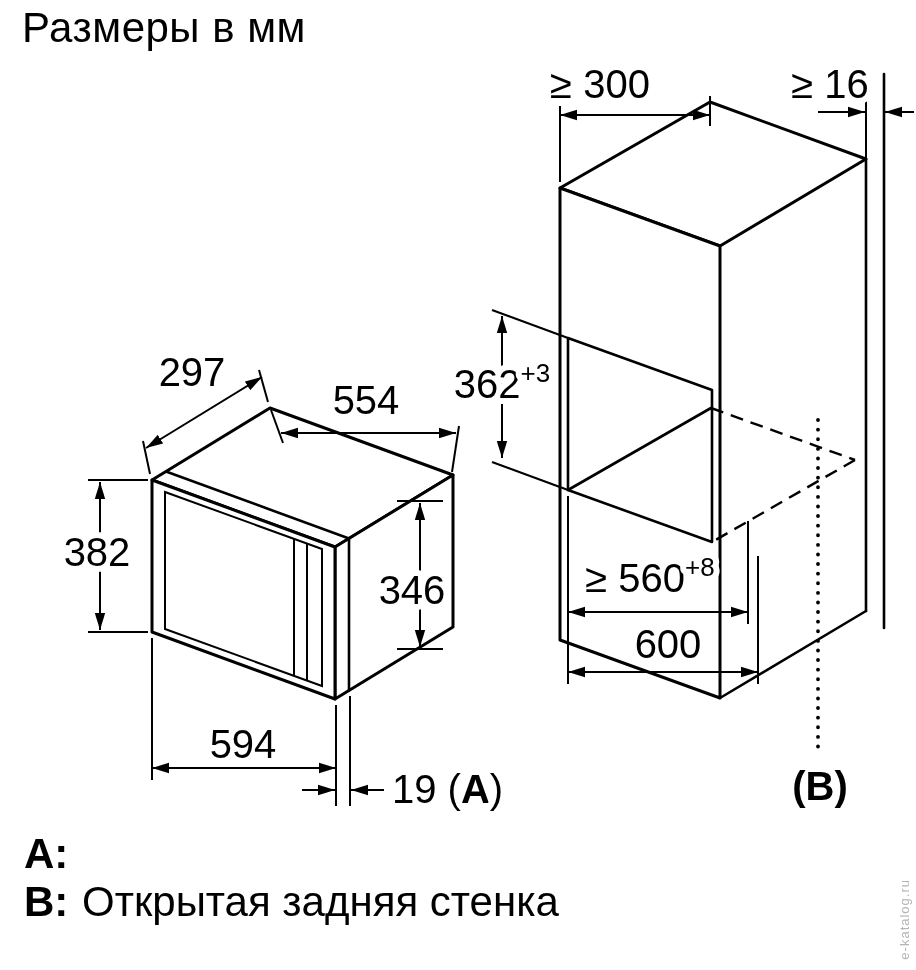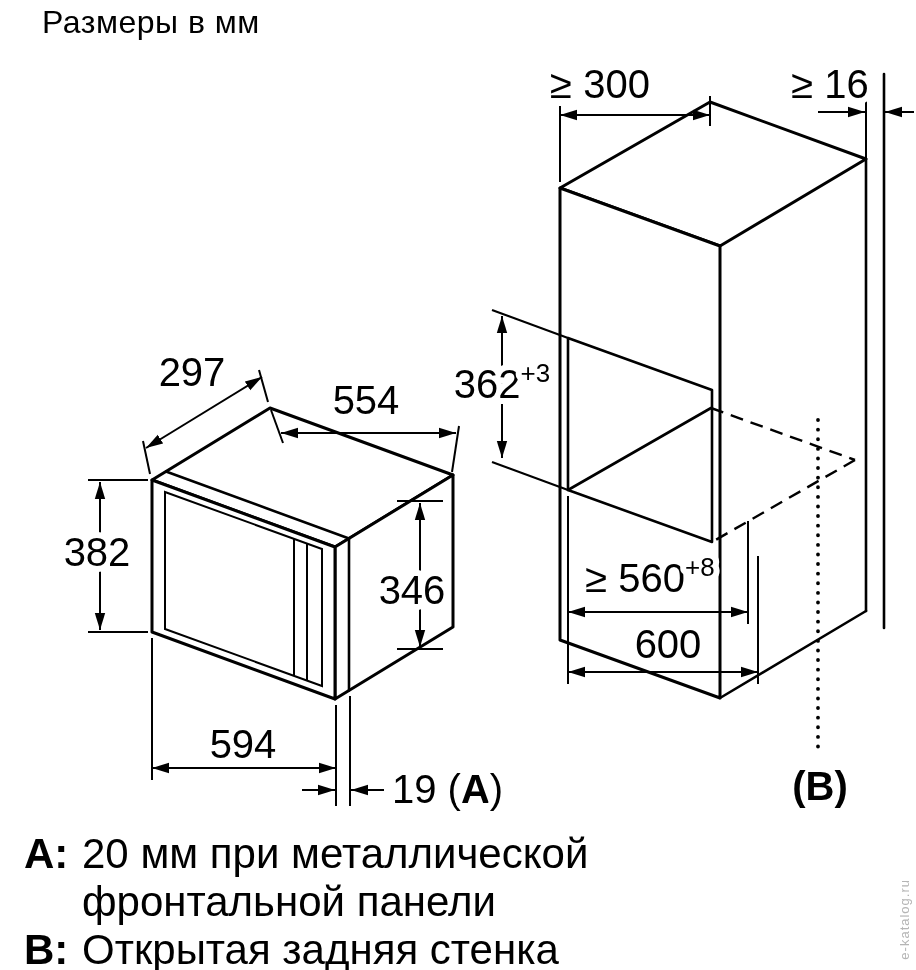--- a/index.html
+++ b/index.html
@@ -1,18 +1,18 @@
 <!DOCTYPE html>
 <html><head>
 <meta charset="utf-8">
 <style>
   html,body{margin:0;padding:0;background:#fff;}
   body{font-family:"Liberation Sans", sans-serif; color:#000;}
   .page{position:relative;width:916px;height:970px;background:#fff;overflow:hidden;}
-  .title{position:absolute;left:22px;top:4px;font-size:32px;letter-spacing:0.5px;margin-left:20px;}
+  .title{position:absolute;left:22px;top:4px;font-size:42px;letter-spacing:0.5px;}
   svg{position:absolute;left:0;top:0;}
   svg text{font-size:40px;fill:#000;}
   .halo{paint-order:stroke;stroke:#fff;stroke-width:12px;stroke-linejoin:round;}
   .sup{font-size:26px;}
   .b{font-weight:bold;}
   .face{fill:#fff;stroke:#000;stroke-width:3;stroke-linejoin:round;}
   .ln{stroke:#000;stroke-width:2.6;fill:none;stroke-linecap:round;}
   .dim{stroke:#000;stroke-width:2;fill:none;}
   .ext{stroke:#000;stroke-width:2;fill:none;}
   .dash{stroke:#000;stroke-width:2.4;stroke-dasharray:13 8;fill:none;}
@@ -146,24 +146,20 @@
       <g>
         <line class="dot" x1="818" y1="420" x2="818" y2="752"></line>
         <text class="b halo" x="820" y="800" text-anchor="middle">(B)</text>
       </g>
     </g>
   </svg>
 
   <div class="notes">
     <div class="note">
       <span class="nlabel">A:</span>
-      <div>
-        <div>20 мм при металлической</div>
-        <div>фронтальной панели</div>
-      </div>
     </div>
     <div class="note">
       <span class="nlabel">B:</span>
       <div>
         <div>Открытая задняя стенка</div>
       </div>
     </div>
   </div>
 
   <div class="watermark">e-katalog.ru</div>

